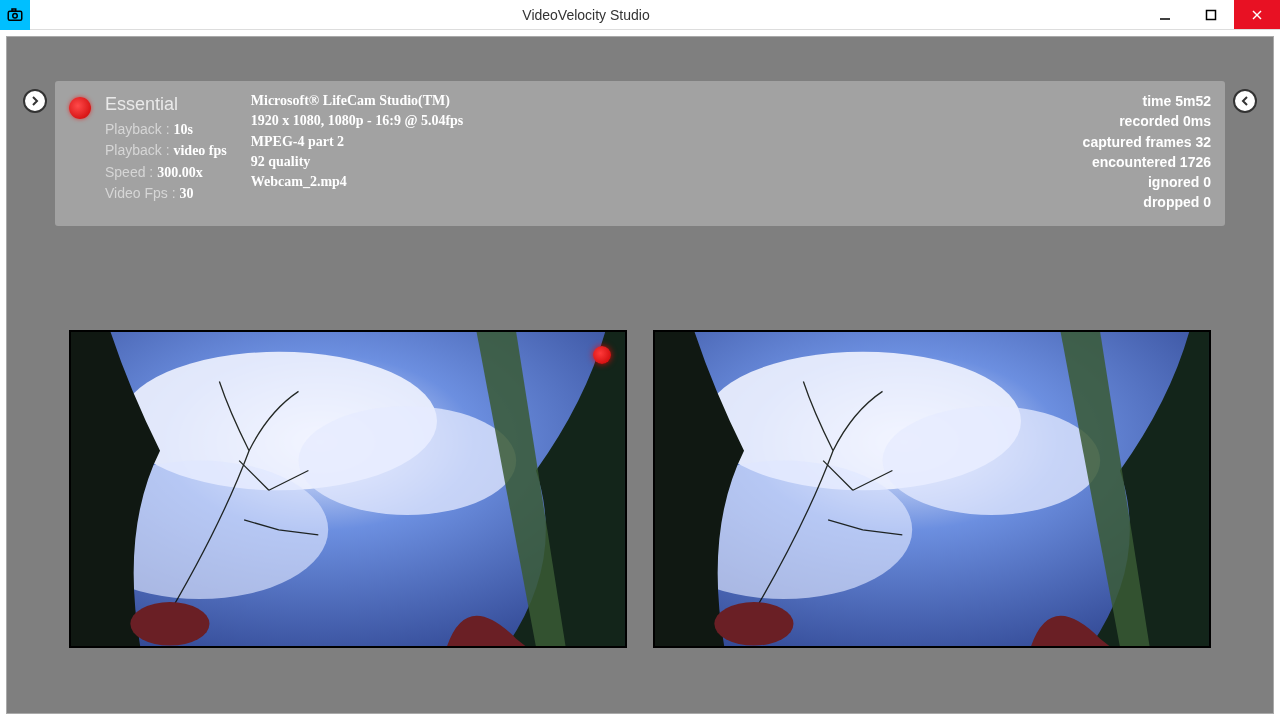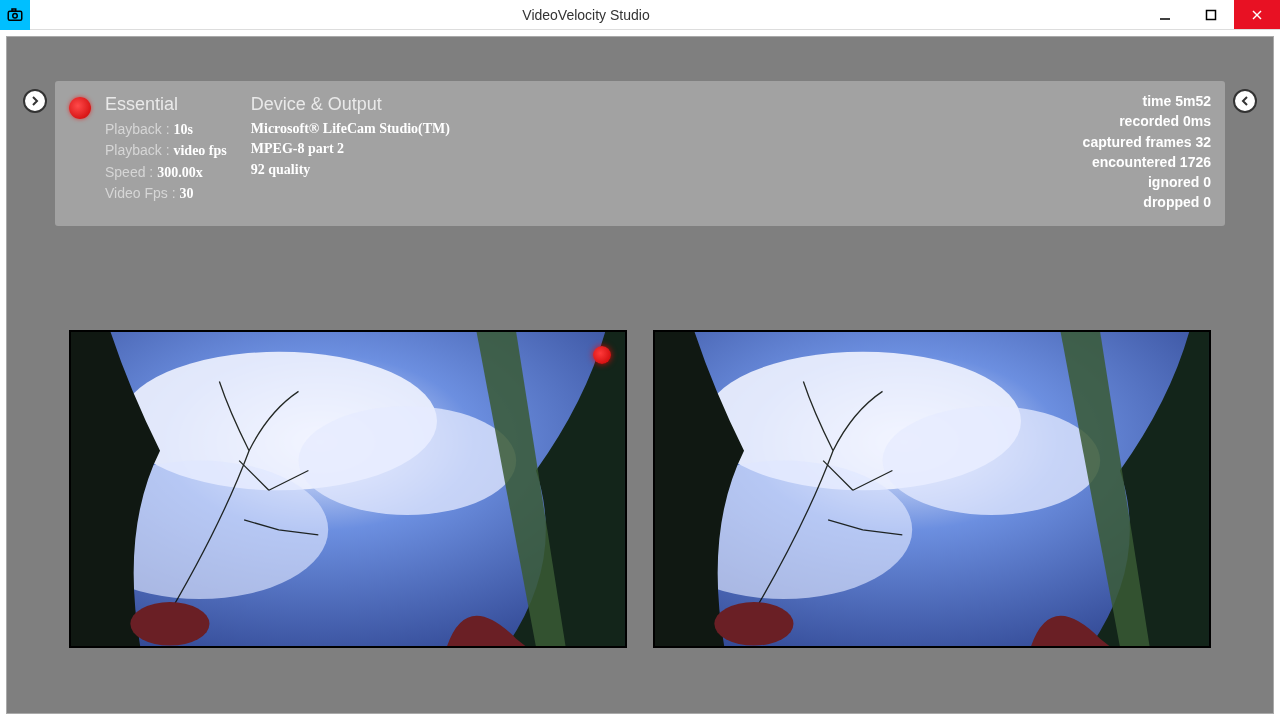--- a/index.html
+++ b/index.html
@@ -92,24 +92,25 @@
 
       <div class="col">
         <div class="hdr">Essential</div>
         <div class="row"><span class="lbl">Playback : </span><span class="val">10s</span></div>
         <div class="row"><span class="lbl">Playback : </span><span class="val">video fps</span></div>
         <div class="row"><span class="lbl">Speed : </span><span class="val">300.00x</span></div>
         <div class="row"><span class="lbl">Video Fps : </span><span class="val">30</span></div>
       </div>
 
       <div class="col">
-        <div class="hdr">Device &amp; Output</div>
         <div class="row bold">Microsoft® LifeCam Studio(TM)</div>
-        <div class="row bold">MPEG-8 part 2</div>
+        <div class="row bold">1920 x 1080, 1080p - 16:9 @ 5.04fps</div>
+        <div class="row bold">MPEG-4 part 2</div>
         <div class="row bold">92 quality</div>
+        <div class="row bold">Webcam_2.mp4</div>
       </div>
 
 
       <div class="col right">
         <div class="row">time 5m52</div>
         <div class="row">recorded 0ms</div>
         <div class="row">captured frames 32</div>
         <div class="row">encountered 1726</div>
         <div class="row">ignored 0</div>
         <div class="row">dropped 0</div>

